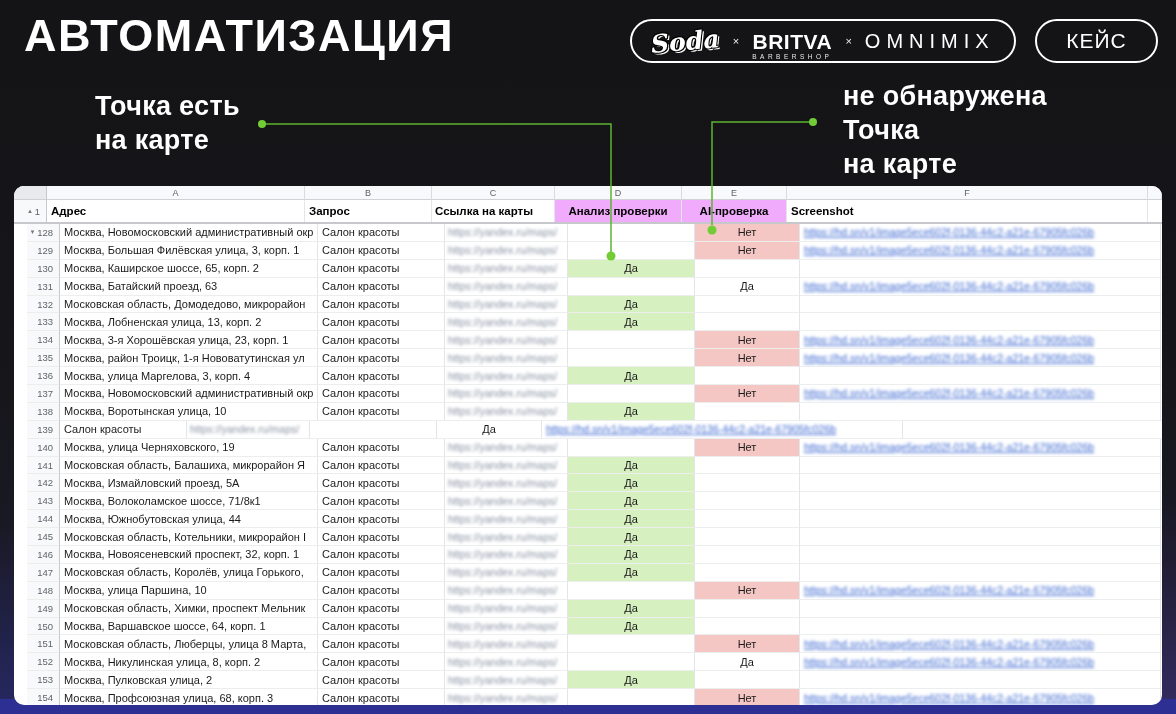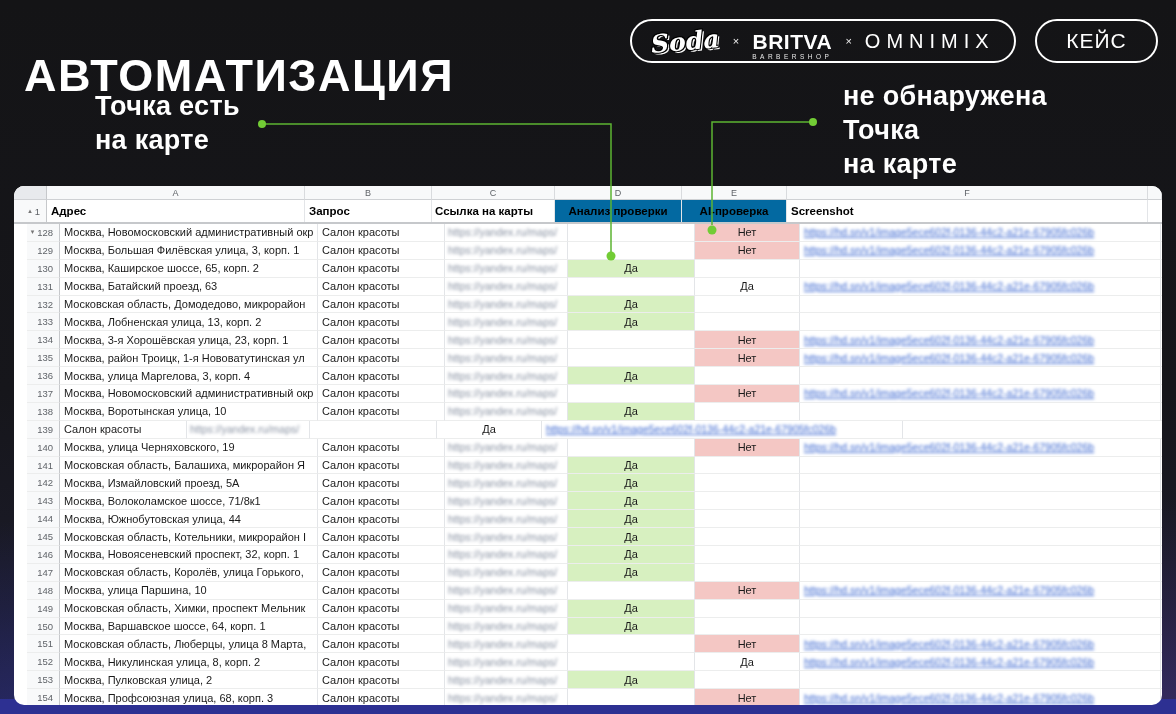--- a/index.html
+++ b/index.html
@@ -5,21 +5,21 @@
   html,body{margin:0;padding:0;width:1176px;height:714px;overflow:hidden;background:#0d0d10;}
   .canvas{position:relative;width:1176px;height:714px;overflow:hidden;
     font-family:"Liberation Sans",sans-serif;
     background:
       radial-gradient(620px 300px at 6% 102%, rgba(47,50,150,.50), transparent 70%),
       radial-gradient(720px 330px at 96% 102%, rgba(88,62,165,.40), transparent 70%),
       linear-gradient(180deg,#141416 0%,#16161b 55%,#1b1b29 85%,#20203a 100%);}
   .bottom-bar{position:absolute;left:0;bottom:0;width:100%;height:15px;background:#2d3092;z-index:0;}
 
   
-  .title{position:absolute;left:24px;top:10px;font-size:45px;font-weight:700;color:#ffffff;letter-spacing:1.5px;margin-top:40px;}
+  .title{position:absolute;left:24px;top:10px;font-size:45px;font-weight:700;color:#ffffff;letter-spacing:1.5px;}
   .logo-pill{position:absolute;left:630px;top:19px;width:386px;height:44px;border:2px solid #ffffff;border-radius:26px;
     box-sizing:border-box;display:flex;align-items:center;justify-content:center;gap:13px;color:#fff;}
   .soda{font-family:"DejaVu Serif",serif;font-style:italic;font-weight:bold;font-size:25px;transform:rotate(-5deg);
     text-shadow:1px 1px 0 #000,-1px 1px 0 #000,1px -1px 0 #000,-1px -1px 0 #000,2px 2px 0 #fff;}
   .x-sep{font-size:11px;opacity:.95;}
   .britva-wrap{display:flex;flex-direction:column;align-items:center;line-height:1;margin-top:10px;}
   .britva{font-size:21px;font-weight:800;letter-spacing:.5px;}
   .britva-sub{font-size:6.5px;letter-spacing:3.5px;margin-top:2px;color:#eaeaea;}
   .omnimix{font-size:20px;letter-spacing:6px;font-weight:500;}
   .case-pill{position:absolute;left:1035px;top:19px;width:123px;height:44px;border:2px solid #ffffff;border-radius:26px;
@@ -49,21 +49,21 @@
     font-size:9.5px;color:#5f6368;gap:3px;}
   .tri{font-size:7px;color:#757575;}
   .col-a{width:258px;padding-left:4px;}
   .col-b{width:127px;padding-left:4px;}
   .col-c{width:123px;padding-left:3px;}
   .col-d{width:127px;justify-content:center;padding:0;}
   .col-e{width:105px;justify-content:center;padding:0;}
   .col-f{width:361px;padding-left:4px;}
   .col-g{flex:1;border-right:none;}
   .hdr{font-weight:bold;font-size:11.5px;color:#000;}
-  .hl{background:#0369a1;}
+  .hl{background:#f0abfc;}
   .yes{background:#d7f0c0;}
   .no{background:#f4c7c4;}
   .link-grey{filter:blur(1.5px);color:#8a93a3;font-size:10.5px;}
   .link-blue{filter:blur(1.6px);color:#3a66d0;text-decoration:underline;font-size:10.5px;}
 </style>
 </head>
 <body>
 
 <div class="canvas">
 

